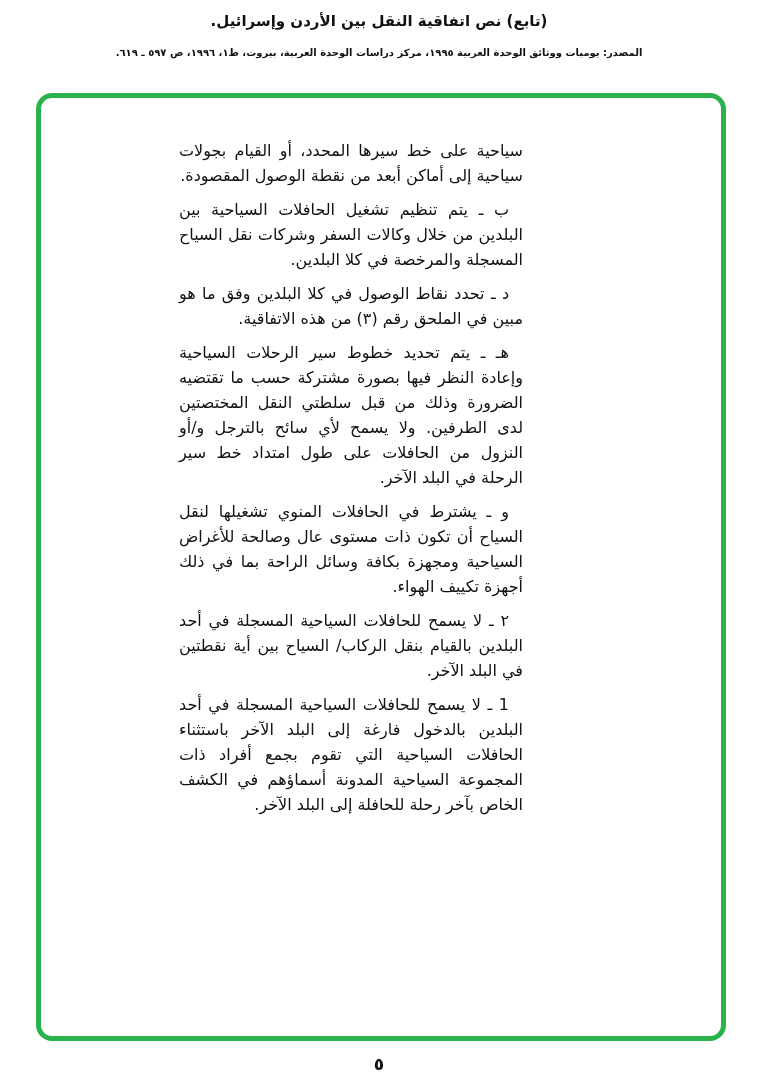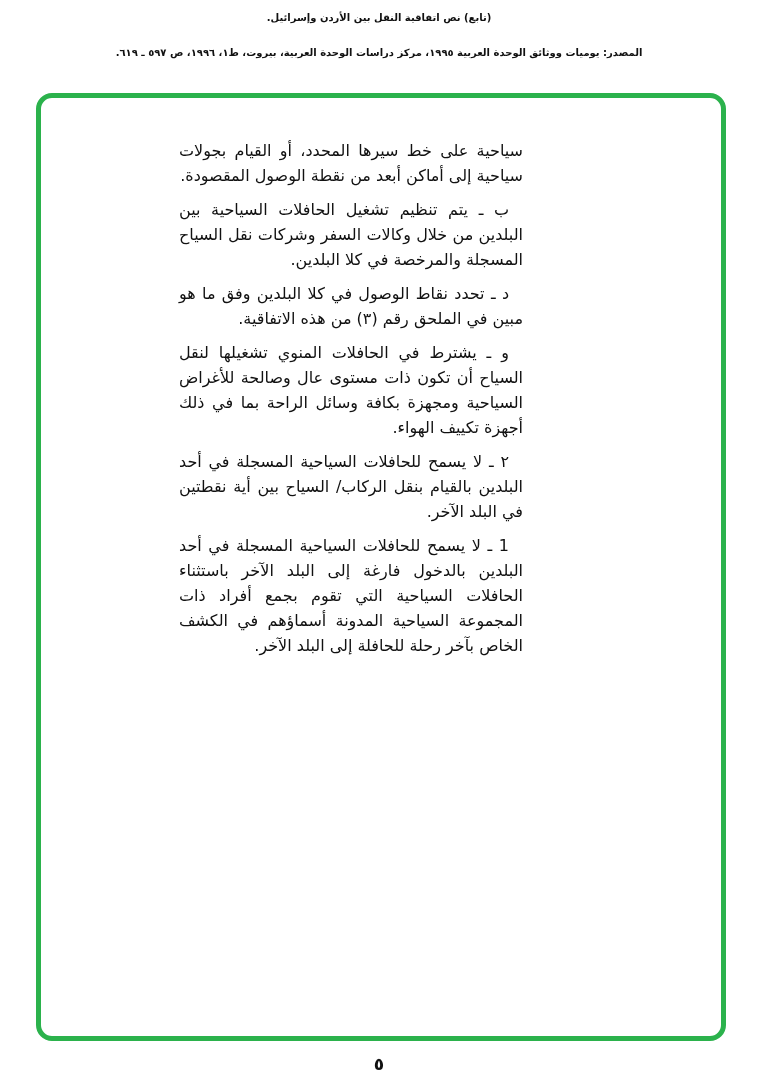--- a/index.html
+++ b/index.html
@@ -12,21 +12,21 @@
     color: #111111;
     overflow: hidden;
   }
   .header {
     position: absolute;
     top: 12px;
     left: 0;
     width: 100%;
     text-align: center;
     font-weight: bold;
-    font-size: 10px;
+    font-size: 15px;
     direction: rtl;
   }
   .source {
     position: absolute;
     top: 47px;
     left: 0;
     width: 100%;
     text-align: center;
     font-weight: bold;
     font-size: 10px;
@@ -74,19 +74,20 @@
 
 <div class="header">(تابع) نص اتفاقية النقل بين الأردن وإسرائيل.</div>
 
 <div class="source">المصدر: يوميات ووثائق الوحدة العربية ١٩٩٥،  مركز دراسات الوحدة العربية، بيروت، ط١، ١٩٩٦، ص ٥٩٧ ـ ٦١٩.</div>
 
 <div class="green-box" style="border-color: rgb(43, 178, 76);">
   <div class="text-col" id="paragraphs">
       <p>سياحية على خط سيرها المحدد، أو القيام بجولات سياحية إلى أماكن أبعد من نقطة الوصول المقصودة.</p>
       <p class="indent">ب ـ يتم تنظيم تشغيل الحافلات السياحية بين البلدين من خلال وكالات السفر وشركات نقل السياح المسجلة والمرخصة في كلا البلدين.</p>
       <p class="indent">د ـ تحدد نقاط الوصول في كلا البلدين وفق ما هو مبين في الملحق رقم (٣) من هذه الاتفاقية.</p>
+      <p class="indent">هـ ـ يتم تحديد خطوط سير الرحلات السياحية وإعادة النظر فيها بصورة مشتركة حسب ما تقتضيه الضرورة وذلك من قبل سلطتي النقل المختصتين لدى الطرفين. ولا يسمح لأي سائح بالترجل و/أو النزول من الحافلات على طول امتداد خط سير الرحلة في البلد الآخر.</p>
       <p class="indent">و ـ يشترط في الحافلات المنوي تشغيلها لنقل السياح أن تكون ذات مستوى عال وصالحة للأغراض السياحية ومجهزة بكافة وسائل الراحة بما في ذلك أجهزة تكييف الهواء.</p>
       <p class="indent">٢ ـ لا يسمح للحافلات السياحية المسجلة في أحد البلدين بالقيام بنقل الركاب/ السياح بين أية نقطتين في البلد الآخر.</p>
       <p class="indent">1 ـ لا يسمح للحافلات السياحية المسجلة في أحد البلدين بالدخول فارغة إلى البلد الآخر باستثناء الحافلات السياحية التي تقوم بجمع أفراد ذات المجموعة السياحية المدونة أسماؤهم في الكشف الخاص بآخر رحلة للحافلة إلى البلد الآخر.</p>
     </div>
 </div>
 
 <div class="page-number">٥</div>
 
 </body></html>

